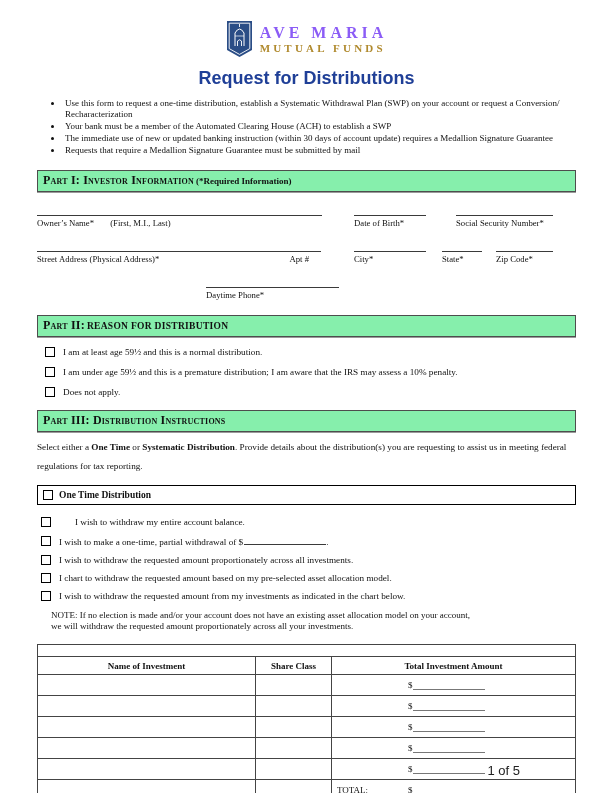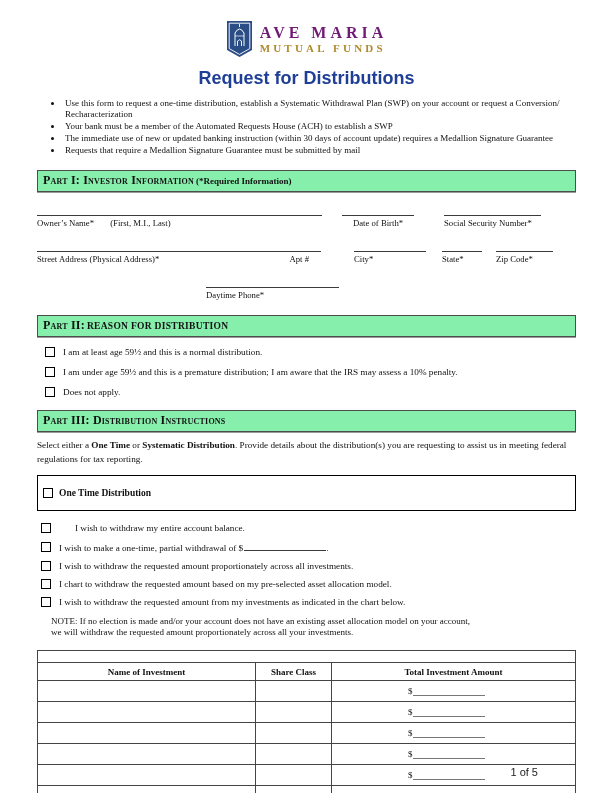--- a/index.html
+++ b/index.html
@@ -10,21 +10,21 @@
     font-family:"Liberation Serif", serif;
     color:#111;
     overflow:hidden;
     margin:0 auto;
     box-sizing:border-box;
     padding:16px 37px 0 37px;
   }
   
   .logo{display:flex;justify-content:center;align-items:center;gap:7px;margin-top:4px;}
   .logo-text{display:flex;flex-direction:column;line-height:1;}
-  .logo-line1{font-weight:bold;font-size:16px;letter-spacing:4px;color:#701a75;}
+  .logo-line1{font-weight:bold;font-size:16px;letter-spacing:4px;color:#8b5cf6;}
   .logo-line2{font-weight:bold;font-size:11px;letter-spacing:3.2px;color:#b08a2e;margin-top:2px;}
   .page-title{
     text-align:center;margin:10px 0 0 0;
     font-family:"Liberation Sans", sans-serif;
     font-weight:bold;font-size:18px;color:#1f3f97;
   }
   
   .bullets{margin:9px 0 0 0;padding-left:26px;font-size:9px;line-height:11px;}
   .bullets li{margin:0 0 1px 0;padding-left:2px;}
   
@@ -45,43 +45,43 @@
   .fline{border-bottom:1px solid #3a3a3a;height:10px;}
   .flabel{font-size:8.7px;padding-top:2px;white-space:nowrap;}
   .flabel-split{display:flex;justify-content:space-between;padding-right:12px;}
   .hint{margin-left:14px;}
   
   .cbrow{display:flex;align-items:center;gap:8px;font-size:9.2px;margin:10px 0 0 8px;}
   .cbrow3{margin-left:4px;margin-top:8px;}
   .cb{width:8px;height:8px;border:1px solid #000;flex:none;background:#fff;}
   .blank{display:inline-block;width:82px;border-bottom:1px solid #3a3a3a;height:9px;margin-left:1px;}
   
-  .p3-intro{font-size:9.2px;line-height:14px;margin-top:6px;}
+  .p3-intro{font-size:9.2px;line-height:19px;margin-top:6px;}
   .onetime-box{
     margin-top:7px;border:1px solid #000;
     display:flex;align-items:center;gap:6px;
-    padding:12px 5px;
+    padding:4px 5px;
   }
   .onetime-box .label{font-weight:bold;font-size:9.5px;}
   .note{font-size:9px;line-height:11px;margin:9px 0 0 14px;}
   
   table.invest{border-collapse:collapse;width:100%;margin-top:12px;table-layout:fixed;}
   table.invest td,table.invest th{border:1px solid #444;padding:0;font-size:9px;}
   .trow-thin td{height:11px;}
   .thead th{height:17px;font-weight:bold;text-align:center;}
   .trow td{height:20px;}
   .amt{display:flex;align-items:flex-end;padding:3px 0 3px 76px;}
   .amt .dollar{font-size:9px;line-height:9px;}
   .amt .aline{display:inline-block;width:72px;border-bottom:1px solid #777;height:9px;}
   .total-cell{display:flex;align-items:flex-end;padding:3px 0 3px 5px;}
   .total-label{font-size:9px;line-height:9px;width:71px;}
   
   .pagenum{
-    position:absolute;right:75px;bottom:15px;
-    font-family:"Liberation Sans", sans-serif;font-size:11px;color:#222;
+    position:absolute;right:93px;bottom:15px;
+    font-family:"Liberation Sans", sans-serif;font-size:13px;color:#222;
   }
 </style>
 </head>
 <body>
 
 <div class="page">
 
   <div class="logo">
     <svg width="27" height="38" viewBox="0 0 27 38">
       <path d="M1 1 H26 V30 L13.5 37 L1 30 Z" fill="#2a4d86"></path>
@@ -94,39 +94,39 @@
     <div class="logo-text">
       <span class="logo-line1">AVE MARIA</span>
       <span class="logo-line2">MUTUAL FUNDS</span>
     </div>
   </div>
 
   <h1 class="page-title">Request for Distributions</h1>
 
   <ul class="bullets">
     <li>Use this form to request a one-time distribution, establish a Systematic Withdrawal Plan (SWP) on your account or request a Conversion/ Recharacterization</li>
-    <li>Your bank must be a member of the Automated Requests House (ACH) to establish a SWP</li>
+    <li>Your bank must be a member of the Automated Clearing House (ACH) to establish a SWP</li>
     <li>The immediate use of new or updated banking instruction (within 30 days of account update) requires a Medallion Signature Guarantee</li>
     <li>Requests that require a Medallion Signature Guarantee must be submitted by mail</li>
   </ul>
 
   <div class="section-bar">
     <span class="bar-main">Part I: Investor Information</span>
     <span class="bar-note">(*Required Information)</span>
   </div>
 
   <div class="frow">
     <div class="field" style="width:285px;">
       <div class="fline"></div>
       <div class="flabel">
         <span>Owner’s Name*</span>
         <span class="hint">(First, M.I., Last)</span>
       </div>
     </div>
-    <div class="field" style="width:72px;margin-left:20px;text-align:center;">
+    <div class="field" style="width:72px;margin-left:32px;">
       <div class="fline"></div>
       <div class="flabel">Date of Birth*</div>
     </div>
     <div class="field" style="width:97px;margin-left:30px;">
       <div class="fline"></div>
       <div class="flabel">Social Security Number*</div>
     </div>
   </div>
 
   <div class="frow">

